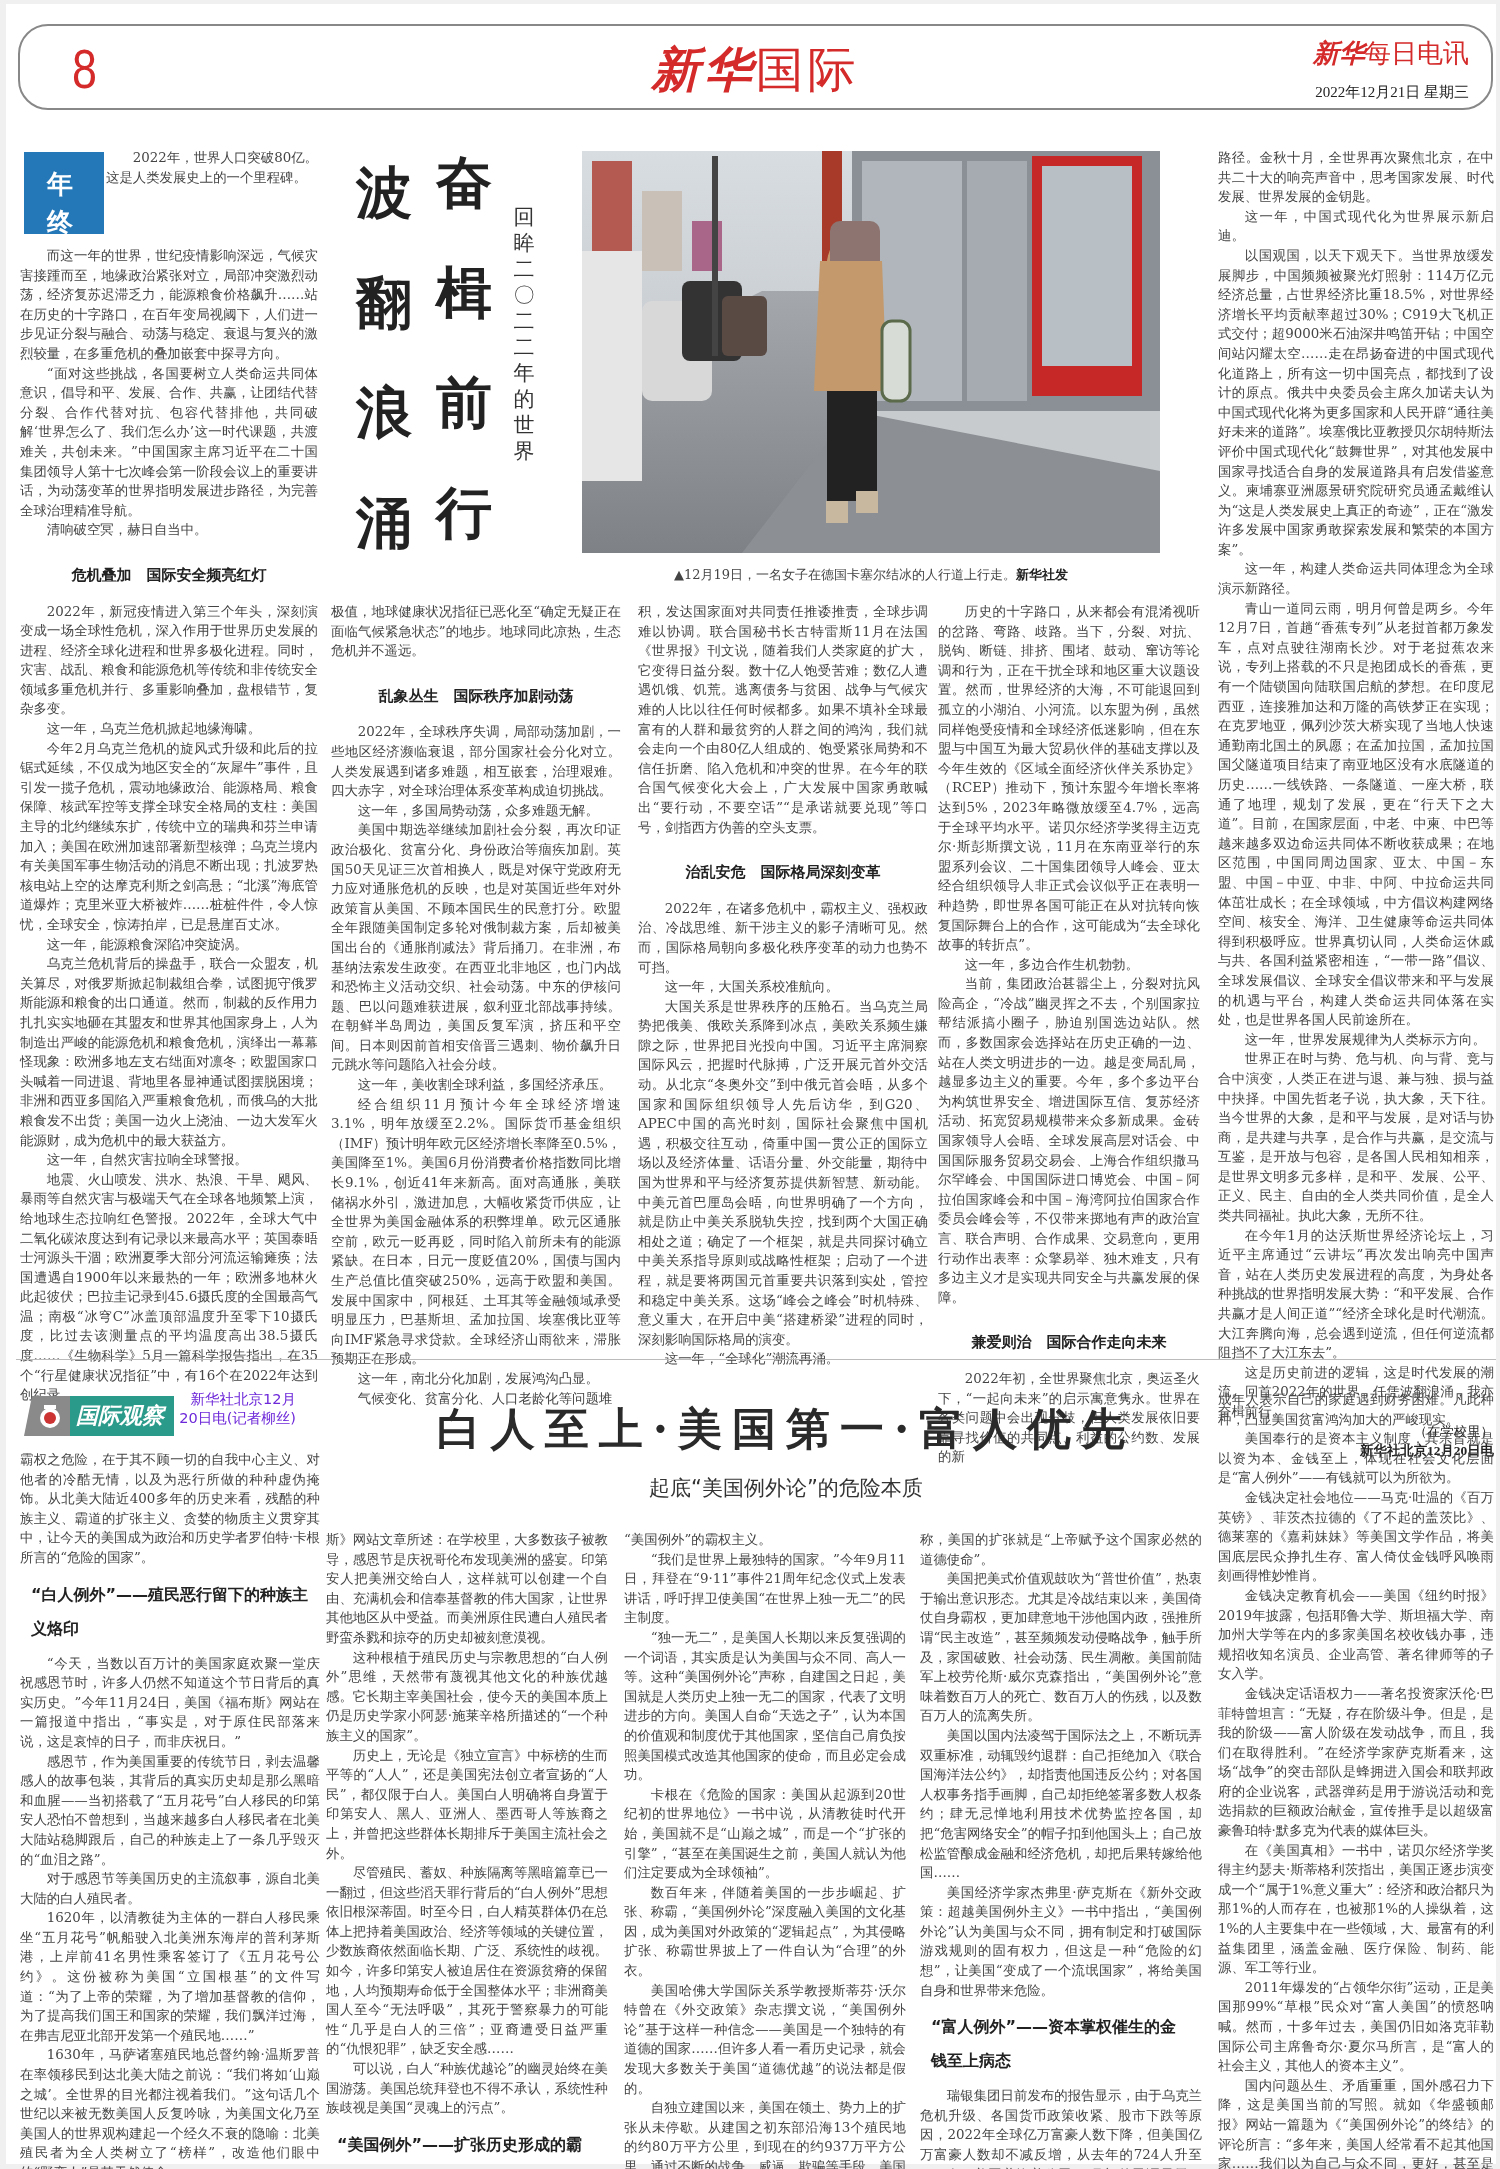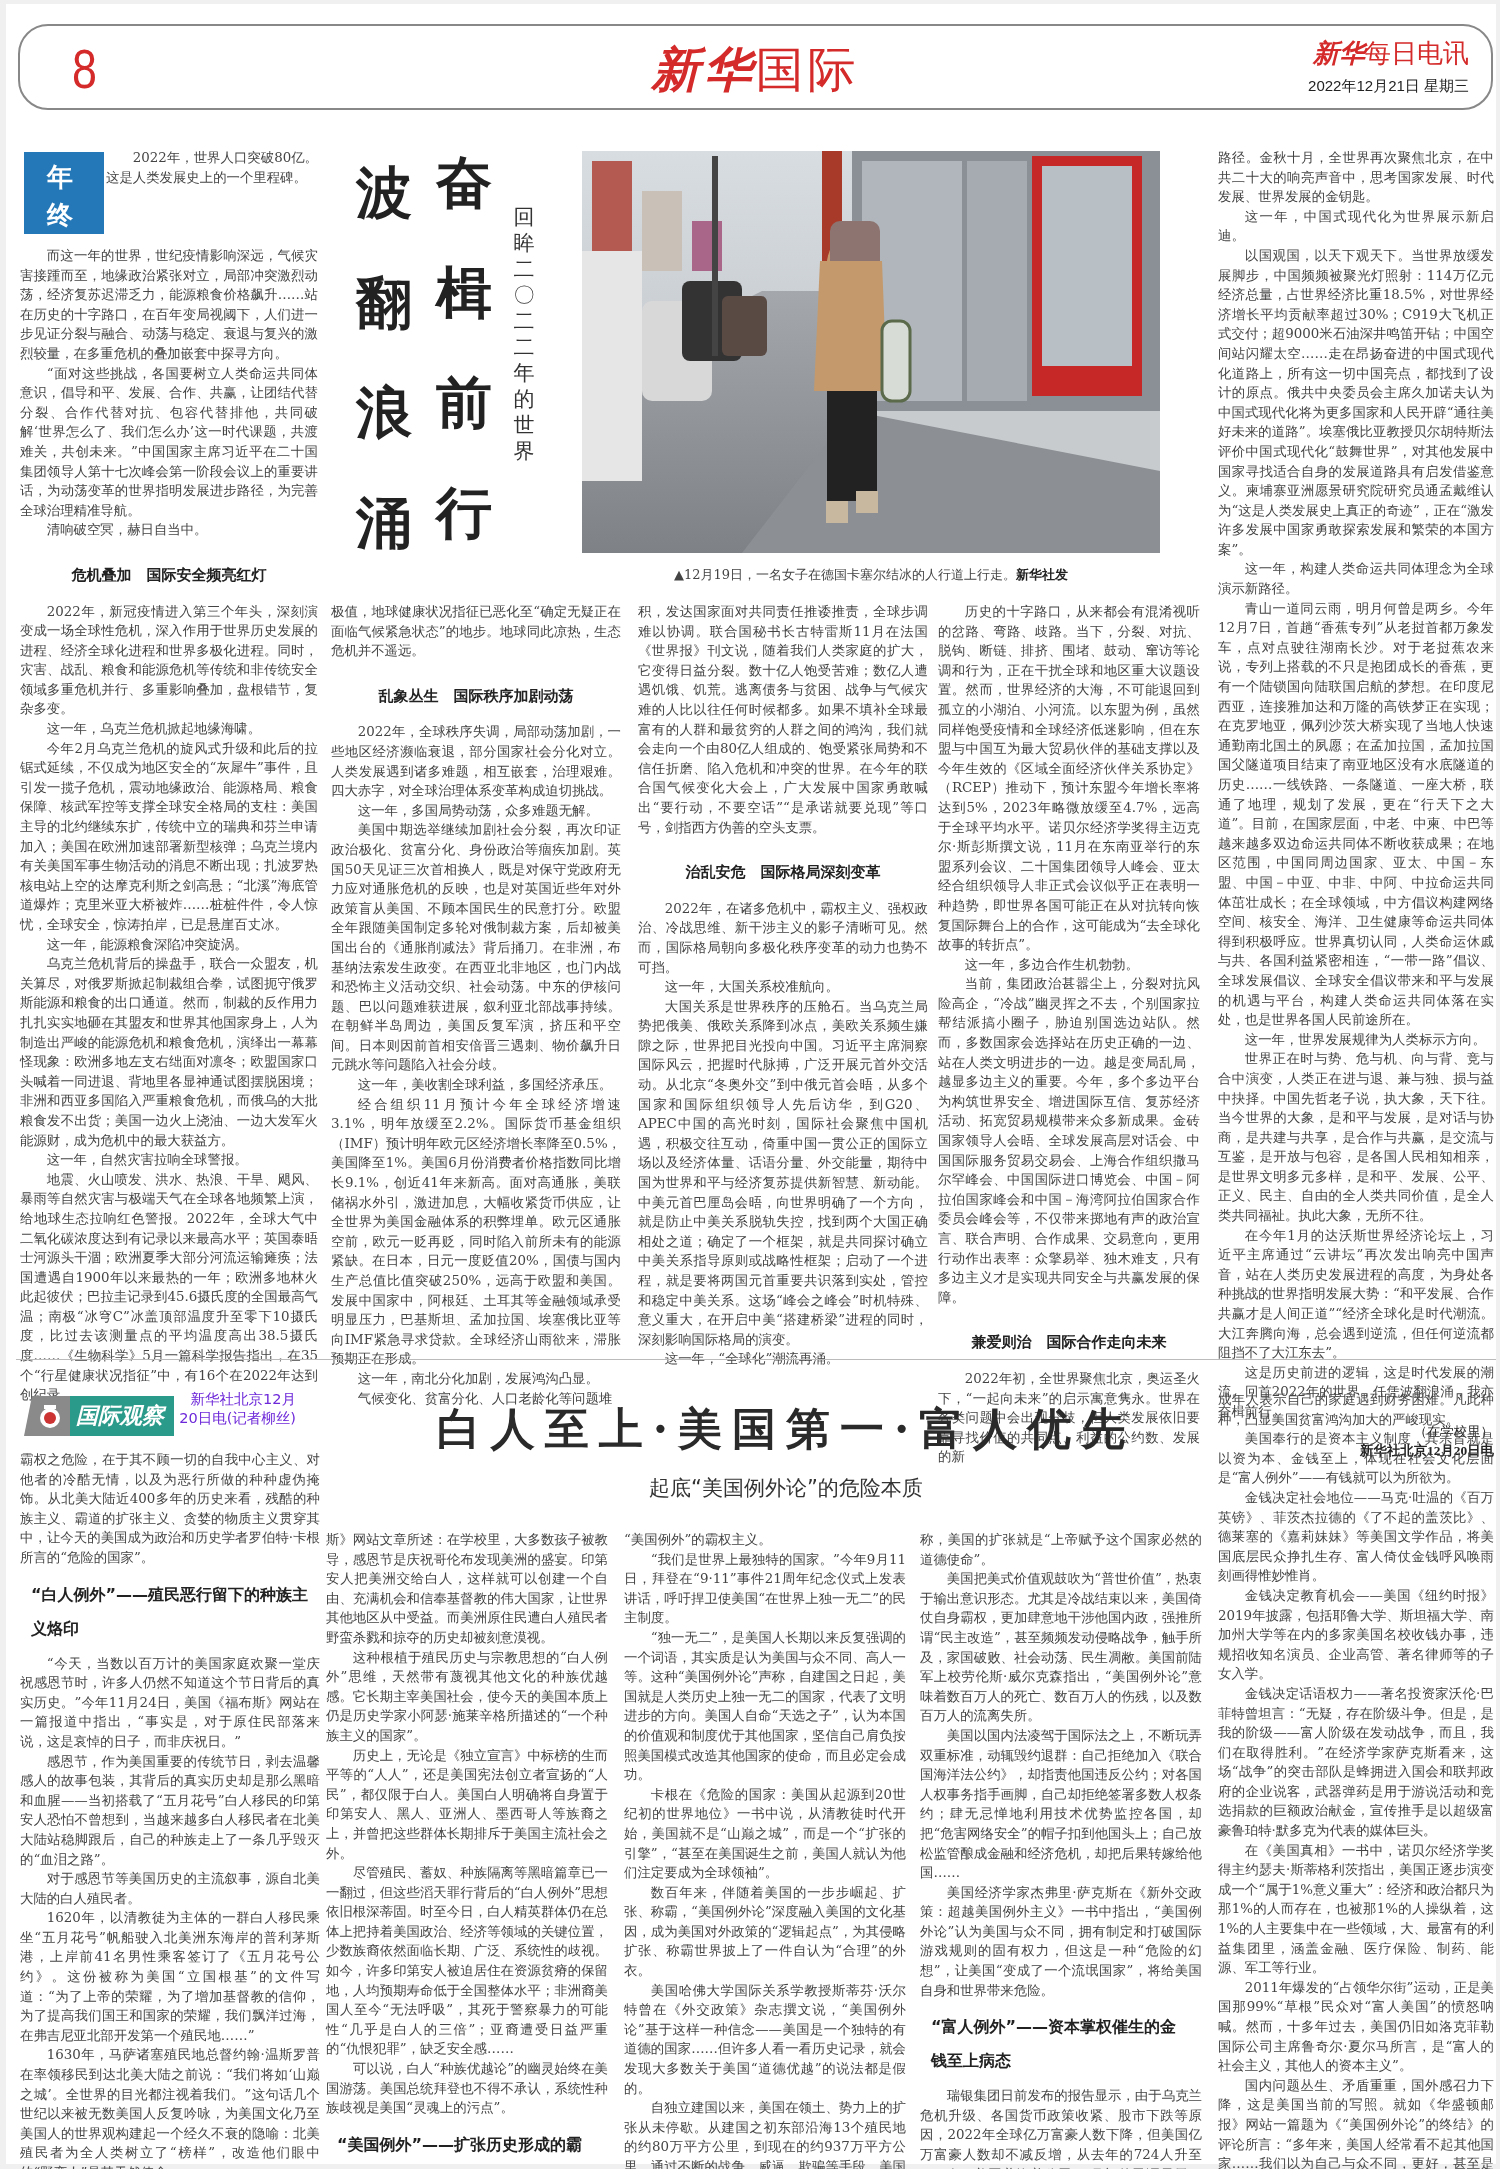--- a/index.html
+++ b/index.html
@@ -6,27 +6,27 @@
 html,body{width:1500px;height:2169px;background:#f0f0f0;overflow:hidden}
 body{font-family:"DejaVu Serif","Liberation Serif",serif;color:#3a3a3a}
 .page{position:absolute;left:6px;top:4px;width:1490px;height:2160px;background:#fff}
 .masthead{position:absolute;left:12px;top:20px;width:1475px;height:86px;border:2px solid #888;border-radius:30px;background:#fff}
 .pagenum{position:absolute;left:52px;top:10px;font-family:"Liberation Sans",sans-serif;font-size:56px;color:#d42a2a;font-weight:normal;transform:scaleX(0.8);transform-origin:left}
 .mast-title{position:absolute;left:0;right:0;top:12px;text-align:center;font-size:48px;color:#d42a2a;font-family:"DejaVu Sans",sans-serif;letter-spacing:4px}
 .mast-title .cal{font-family:"DejaVu Serif",serif;font-style:italic;font-weight:bold}
 .mast-right{position:absolute;right:22px;top:10px;text-align:right}
 .mast-brand{font-size:26px;color:#d42a2a;font-family:"DejaVu Sans",sans-serif}
 .mast-brand .cal{font-style:italic;font-weight:bold;font-family:"DejaVu Serif",serif}
-.mast-date{font-family:Liberation Sans, sans-serif;font-size:15px;color:#222;margin-top:6px}
+.mast-date{font-family:Liberation Serif, serif;font-size:15px;color:#222;margin-top:12px}
 .col{position:absolute;font-size:13.4px;line-height:19.6px;text-align:justify;color:#444}
 .col p{text-indent:2em}
 .col p.noind{text-indent:0}
 .col h3{font-family:"DejaVu Sans",sans-serif;font-size:15px;font-weight:bold;color:#222;text-align:center;margin:26px 0 16px}
 .col h3.lft{text-align:left;text-indent:0;line-height:34px;margin:10px 11px 8px;font-size:16px}
-.badge{position:absolute;left:18px;top:148px;width:80px;height:82px;background:#2478b8;color:#fff;font-family:"DejaVu Sans",sans-serif;font-weight:bold;font-size:26px;line-height:38px;text-align:center;padding-top:6px;letter-spacing:8px}
+.badge{position:absolute;left:18px;top:148px;width:80px;height:82px;background:#2478b8;color:#fff;font-family:"DejaVu Sans",sans-serif;font-weight:bold;font-size:26px;line-height:38px;text-align:center;padding-top:13px;letter-spacing:8px}
 .bigtitle{position:absolute;left:350px;top:150px;width:180px;height:400px}
 .bigtitle .c{position:absolute;font-family:"DejaVu Serif",serif;font-weight:bold;font-size:56px;color:#222;line-height:56px}
 .subtitle-v{position:absolute;left:505px;top:200px;width:26px;font-family:"DejaVu Sans",sans-serif;font-size:21px;color:#333;line-height:26px;text-align:center}
 .photo{position:absolute;left:576px;top:147px;width:578px;height:402px;overflow:hidden;background:#aab}
 .caption{position:absolute;left:576px;top:562px;width:578px;text-align:center;font-size:13px;color:#444}
 .caption b{font-family:"DejaVu Sans",sans-serif;color:#222}
 .sep{position:absolute;left:10px;width:1480px;height:1px;background:#bbb}
 .obs-badge{position:absolute;left:18px;top:1388px;width:150px;height:44px}
 .obs-dateline{position:absolute;left:172px;top:1386px;width:118px;font-family:"DejaVu Sans",sans-serif;font-size:14.5px;line-height:19px;color:#6d28d9;text-align:right}
 .headline2{position:absolute;left:330px;top:1396px;width:900px;text-align:center;font-family:"DejaVu Serif",serif;font-weight:bold;font-size:44px;color:#2a2a2a;letter-spacing:10px}

